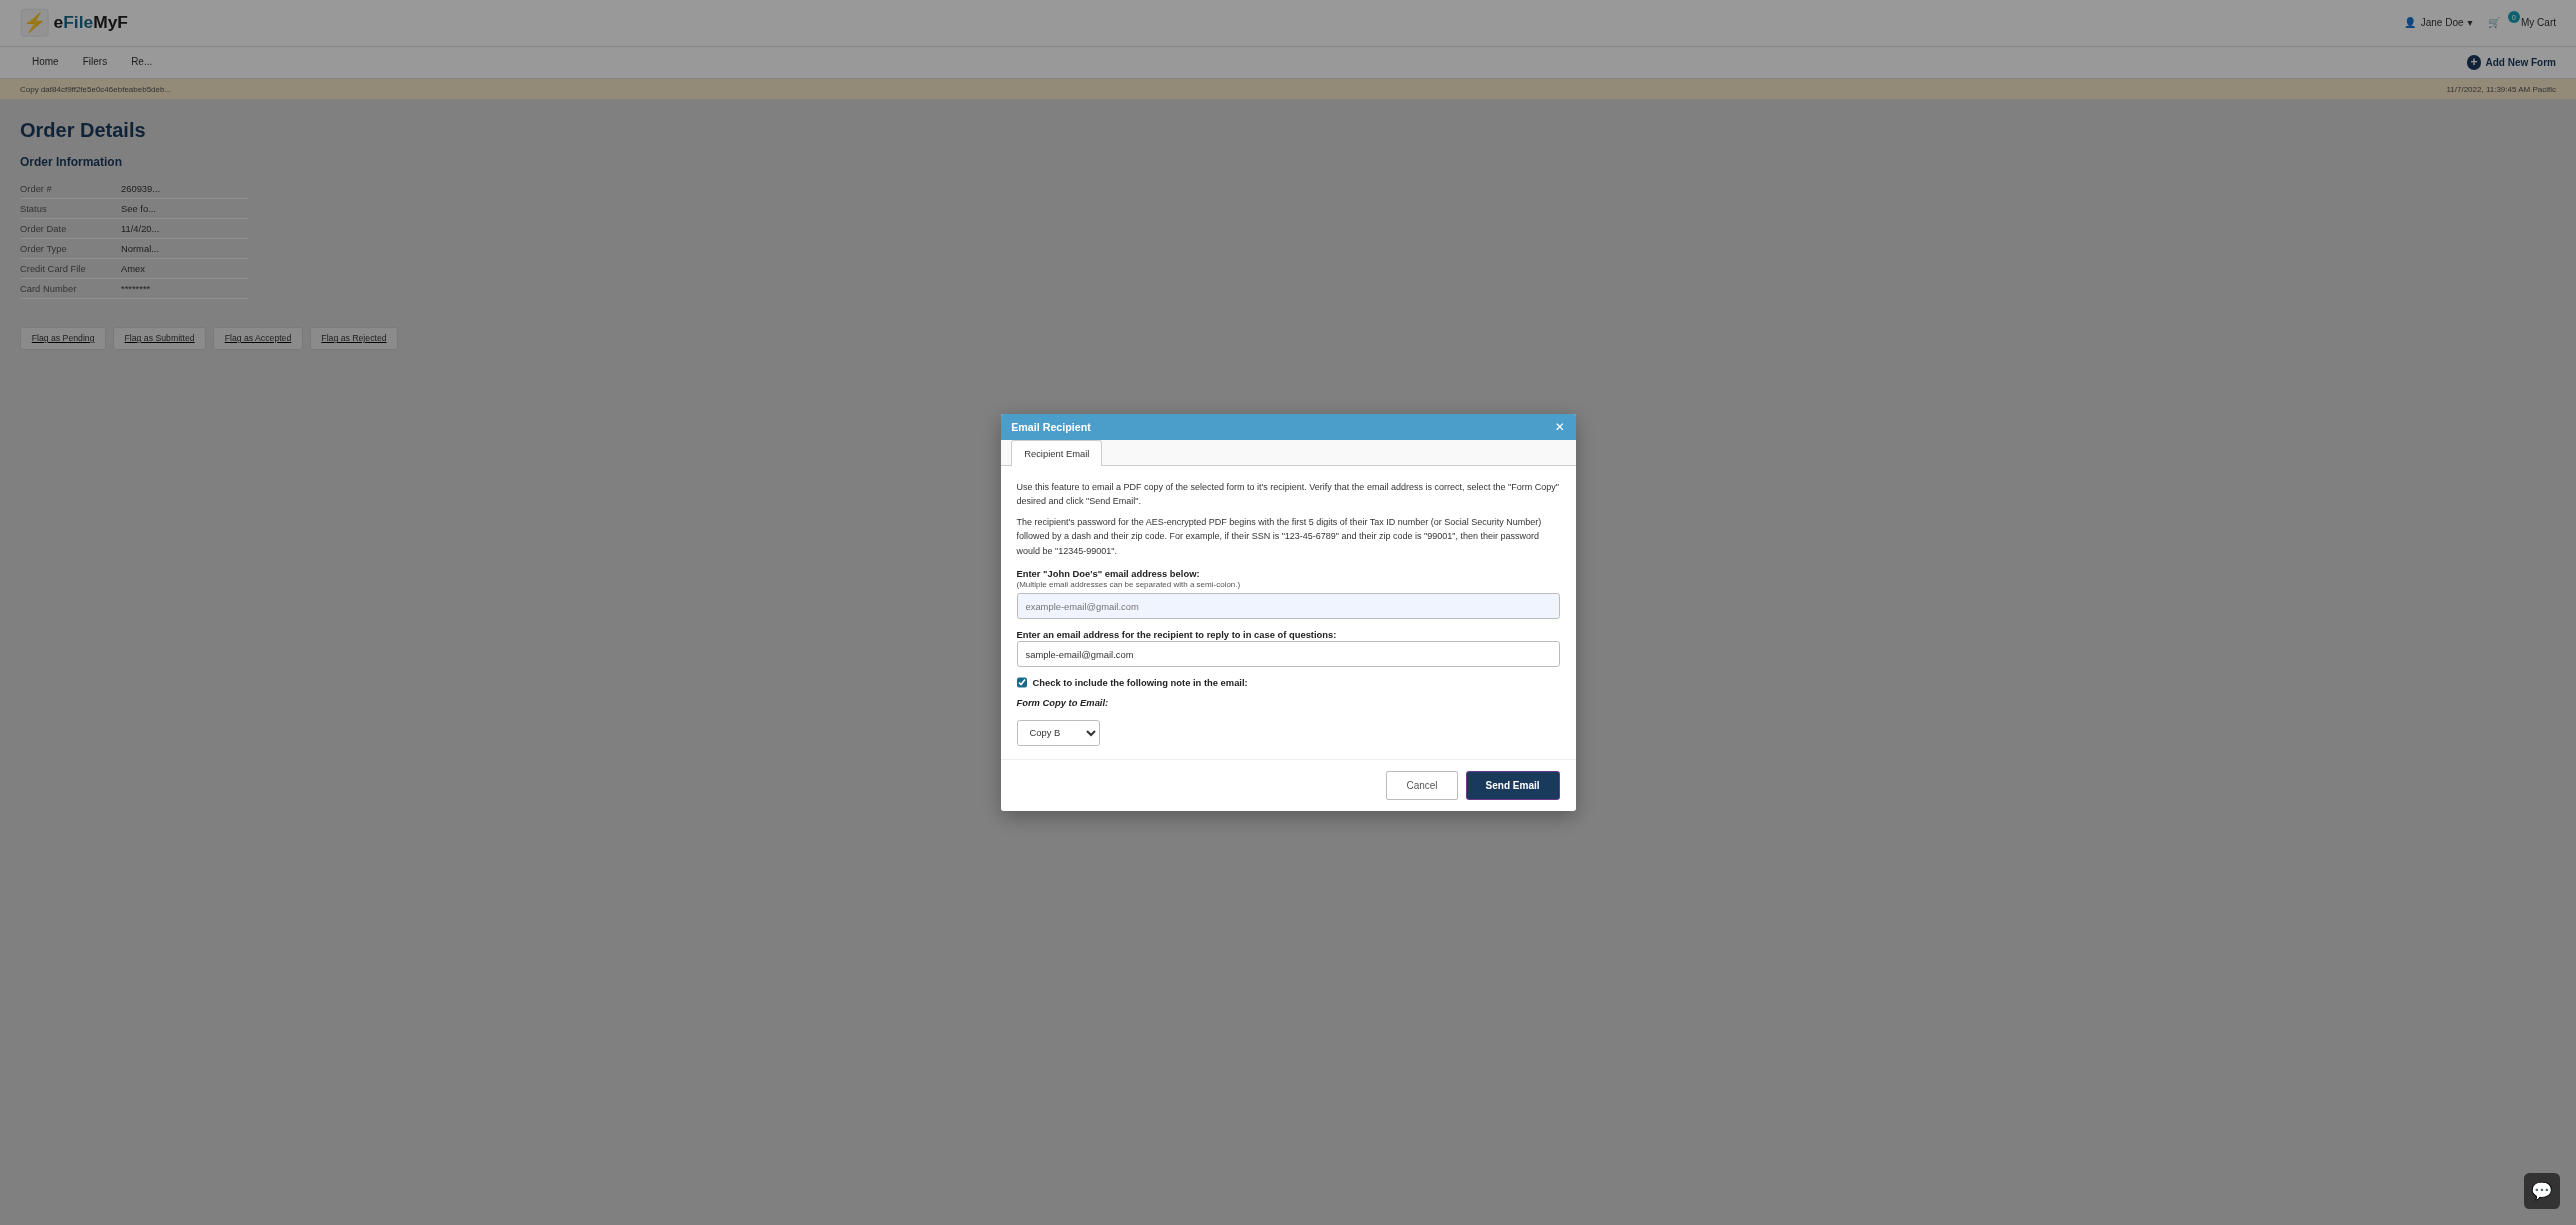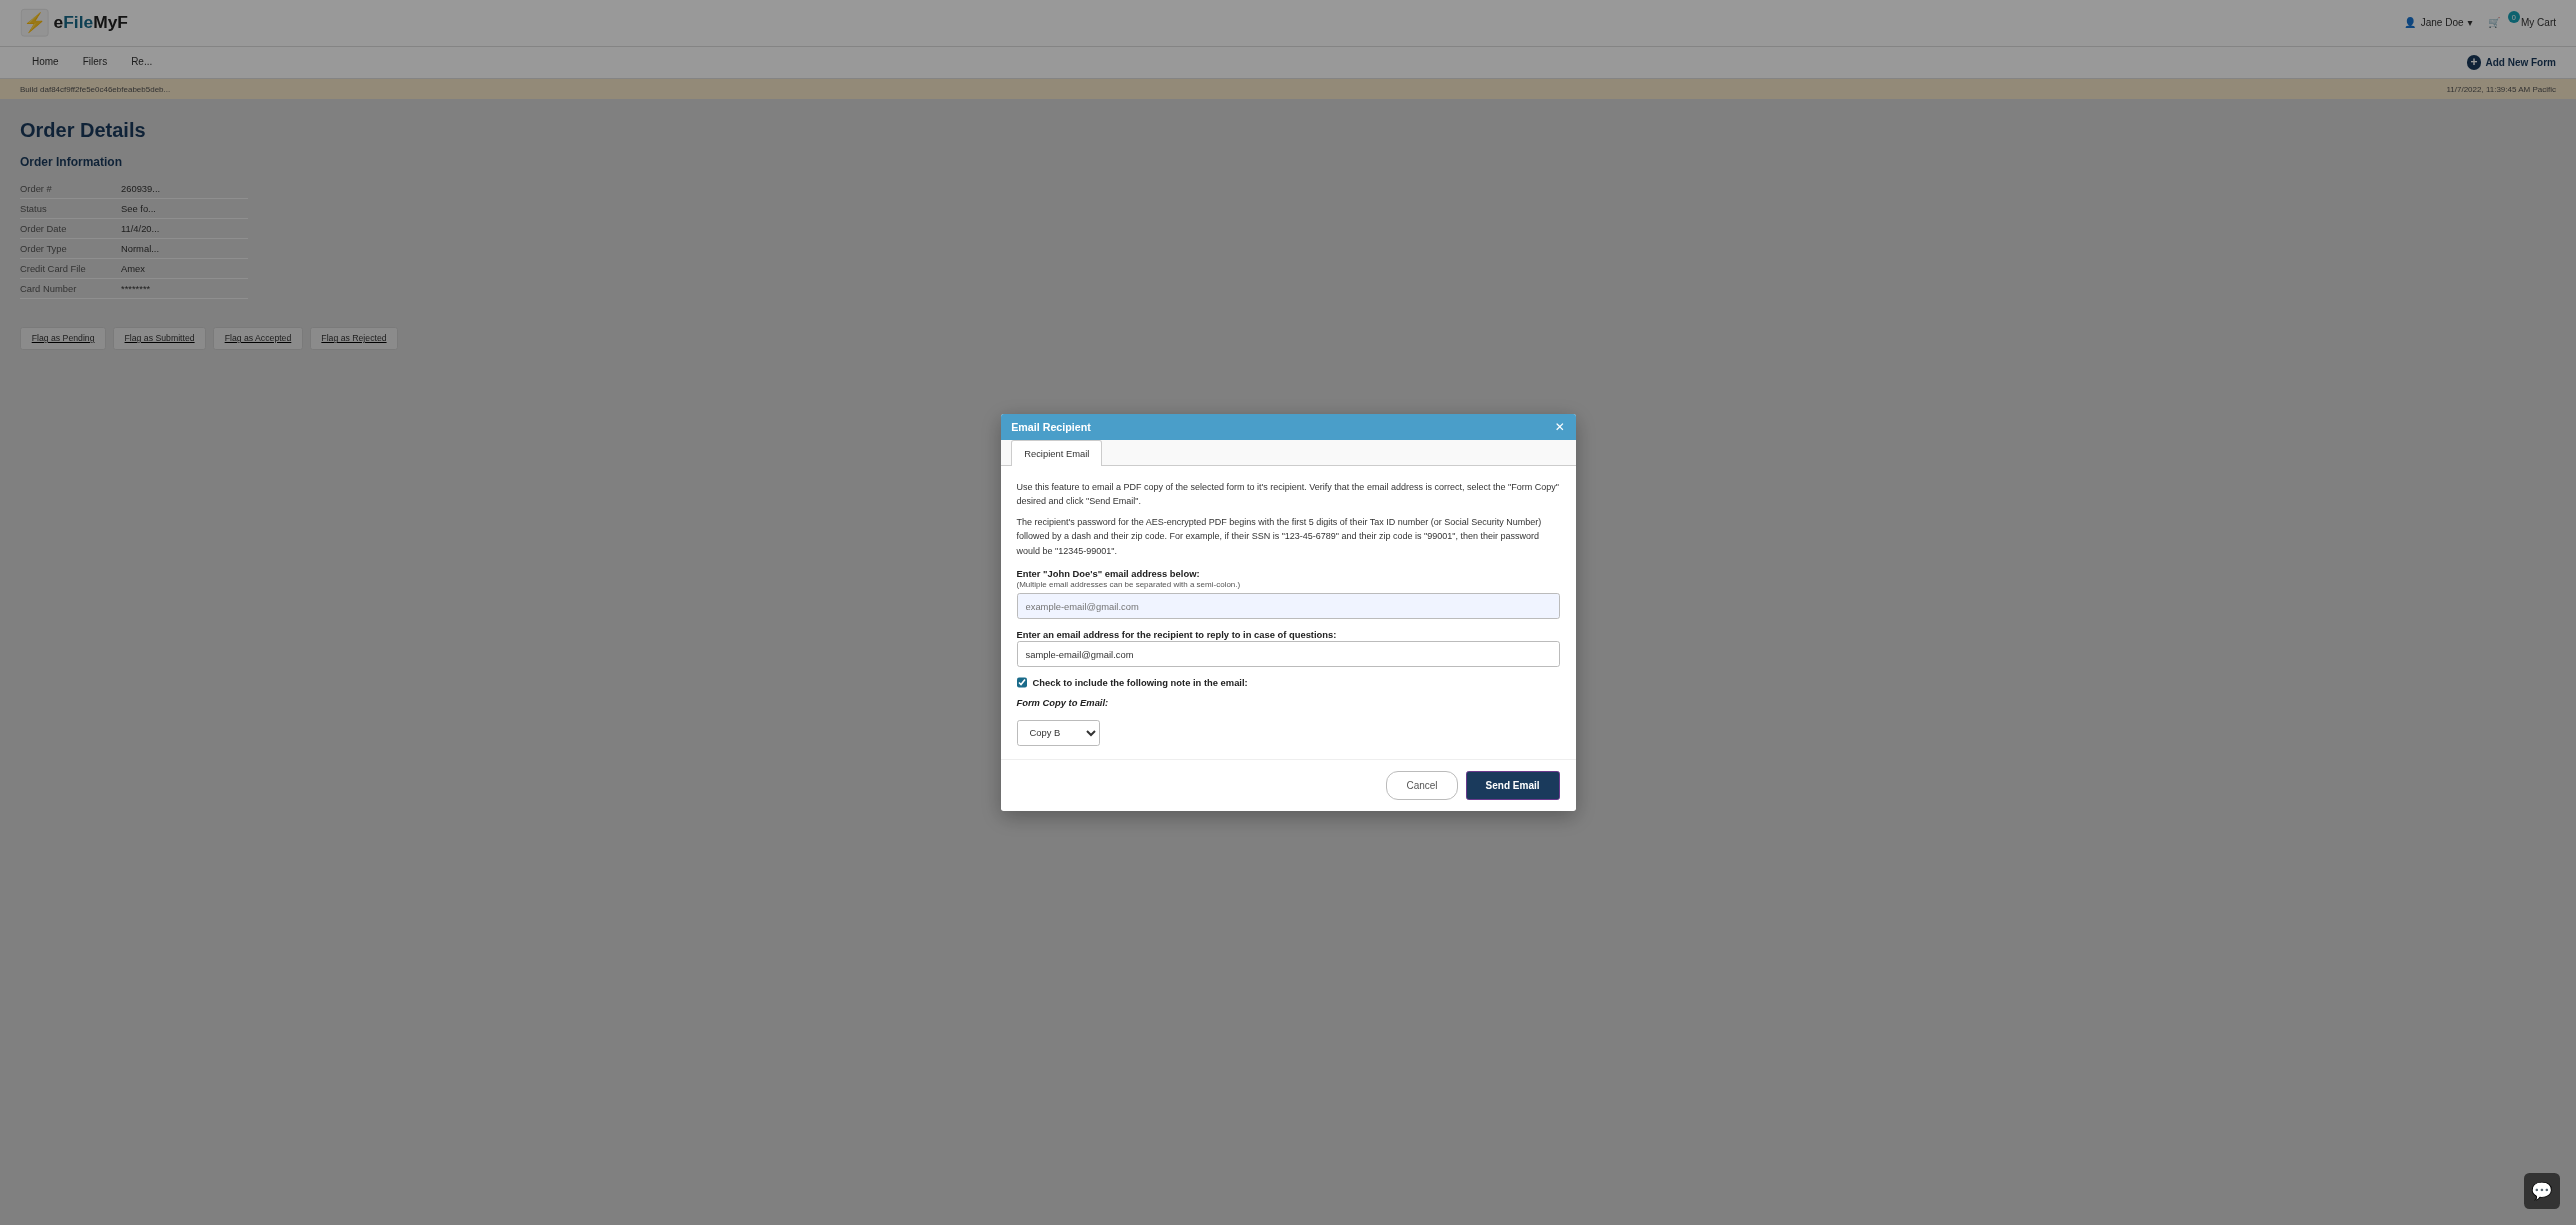--- a/index.html
+++ b/index.html
@@ -312,21 +312,21 @@
       padding: 10.7px 16px;
       display: flex;
       justify-content: flex-end;
       gap: 8px;
       border-top: 0.7px solid #eee;
     }
     .btn-cancel {
       padding: 8px 19px;
       background: #fff;
       border: 0.7px solid #bbb;
-      border-radius: 12px;
+      border-radius: 2px;
       font-size: 10px;
       color: #555;
       cursor: pointer;
     }
     .btn-send {
       padding: 8px 19px;
       background: #1a3a5c;
       border: 1.3px solid #6a3a8c;
       border-radius: 2.7px;
       font-size: 10px;
@@ -383,21 +383,21 @@
   <div class="nav-item">Filers</div>
   <div class="nav-item">Re...</div>
   <div class="nav-spacer"></div>
   <button class="add-form-btn">
     <div class="plus-circle">+</div>
     <span>Add New Form</span>
   </button>
 </div>
 
 <div class="build-bar">
-  <span>Build daf84cf9ff2fe5e0c46ebfeabeb5deb...</span>
+  <span>Copy daf84cf9ff2fe5e0c46ebfeabeb5deb...</span>
   <span>11/7/2022, 11:39:45 AM Pacific</span>
 </div>
 
 <div class="page-content">
   <h1 class="page-title">Order Details</h1>
   <h2 class="section-title">Order Information</h2>
   <div class="order-info-table">
     <div class="order-row">
       <span class="order-label">Order #</span>
       <span class="order-value">260939...</span>

